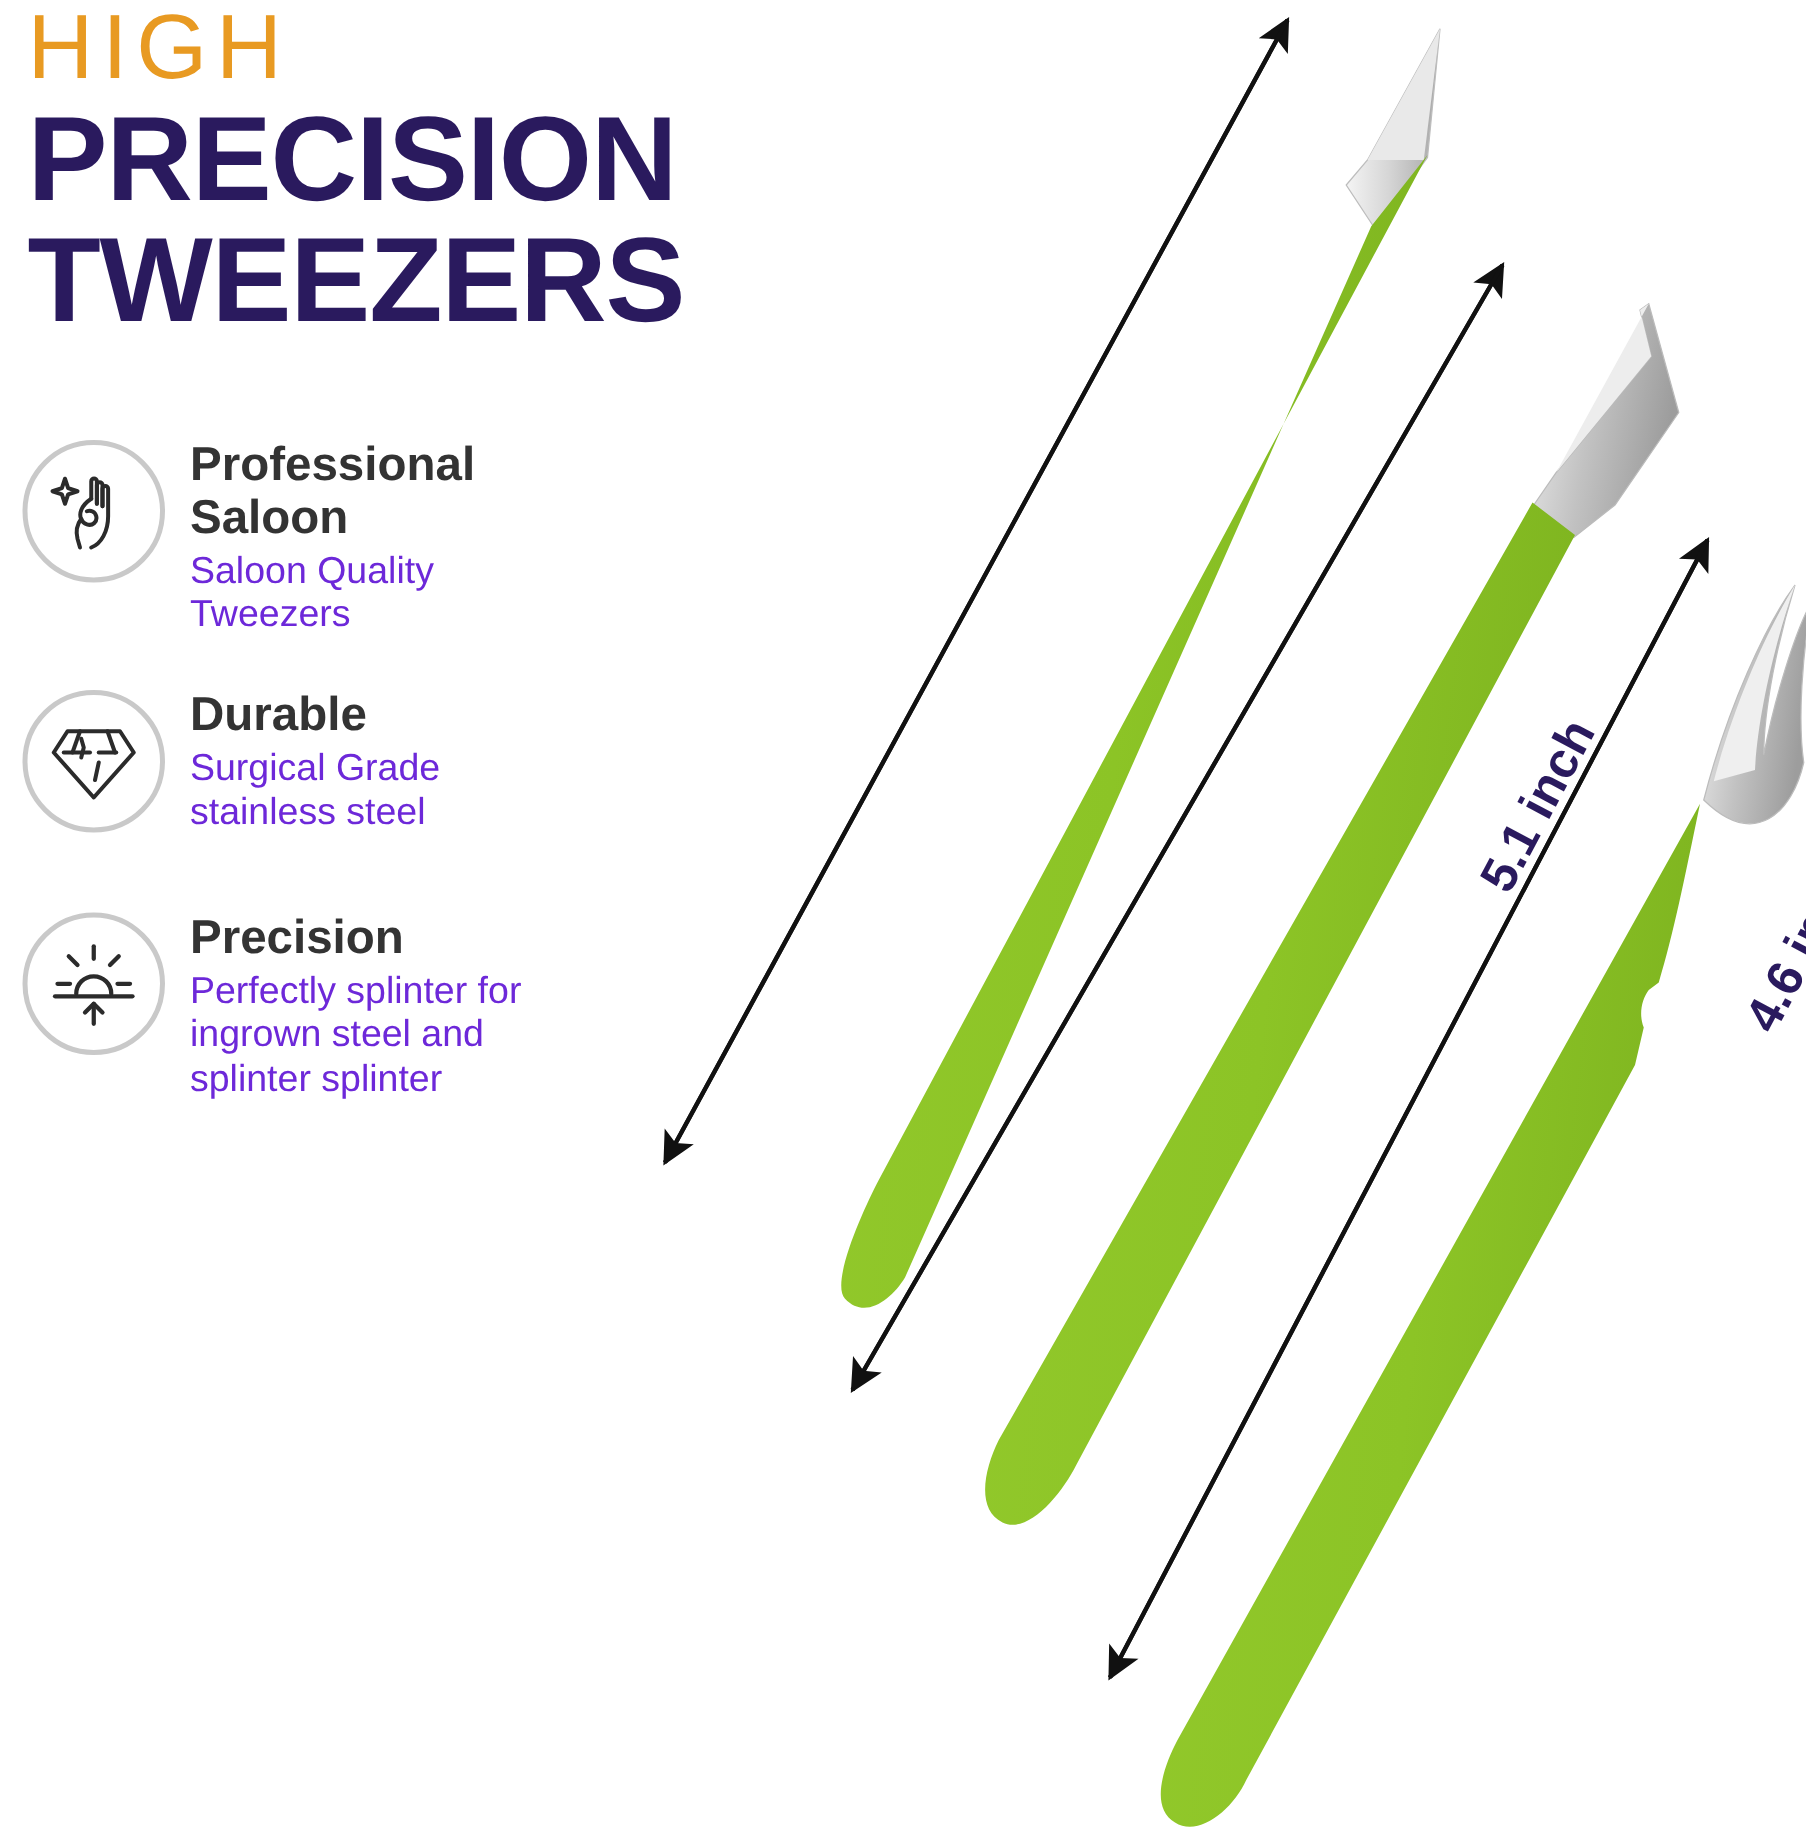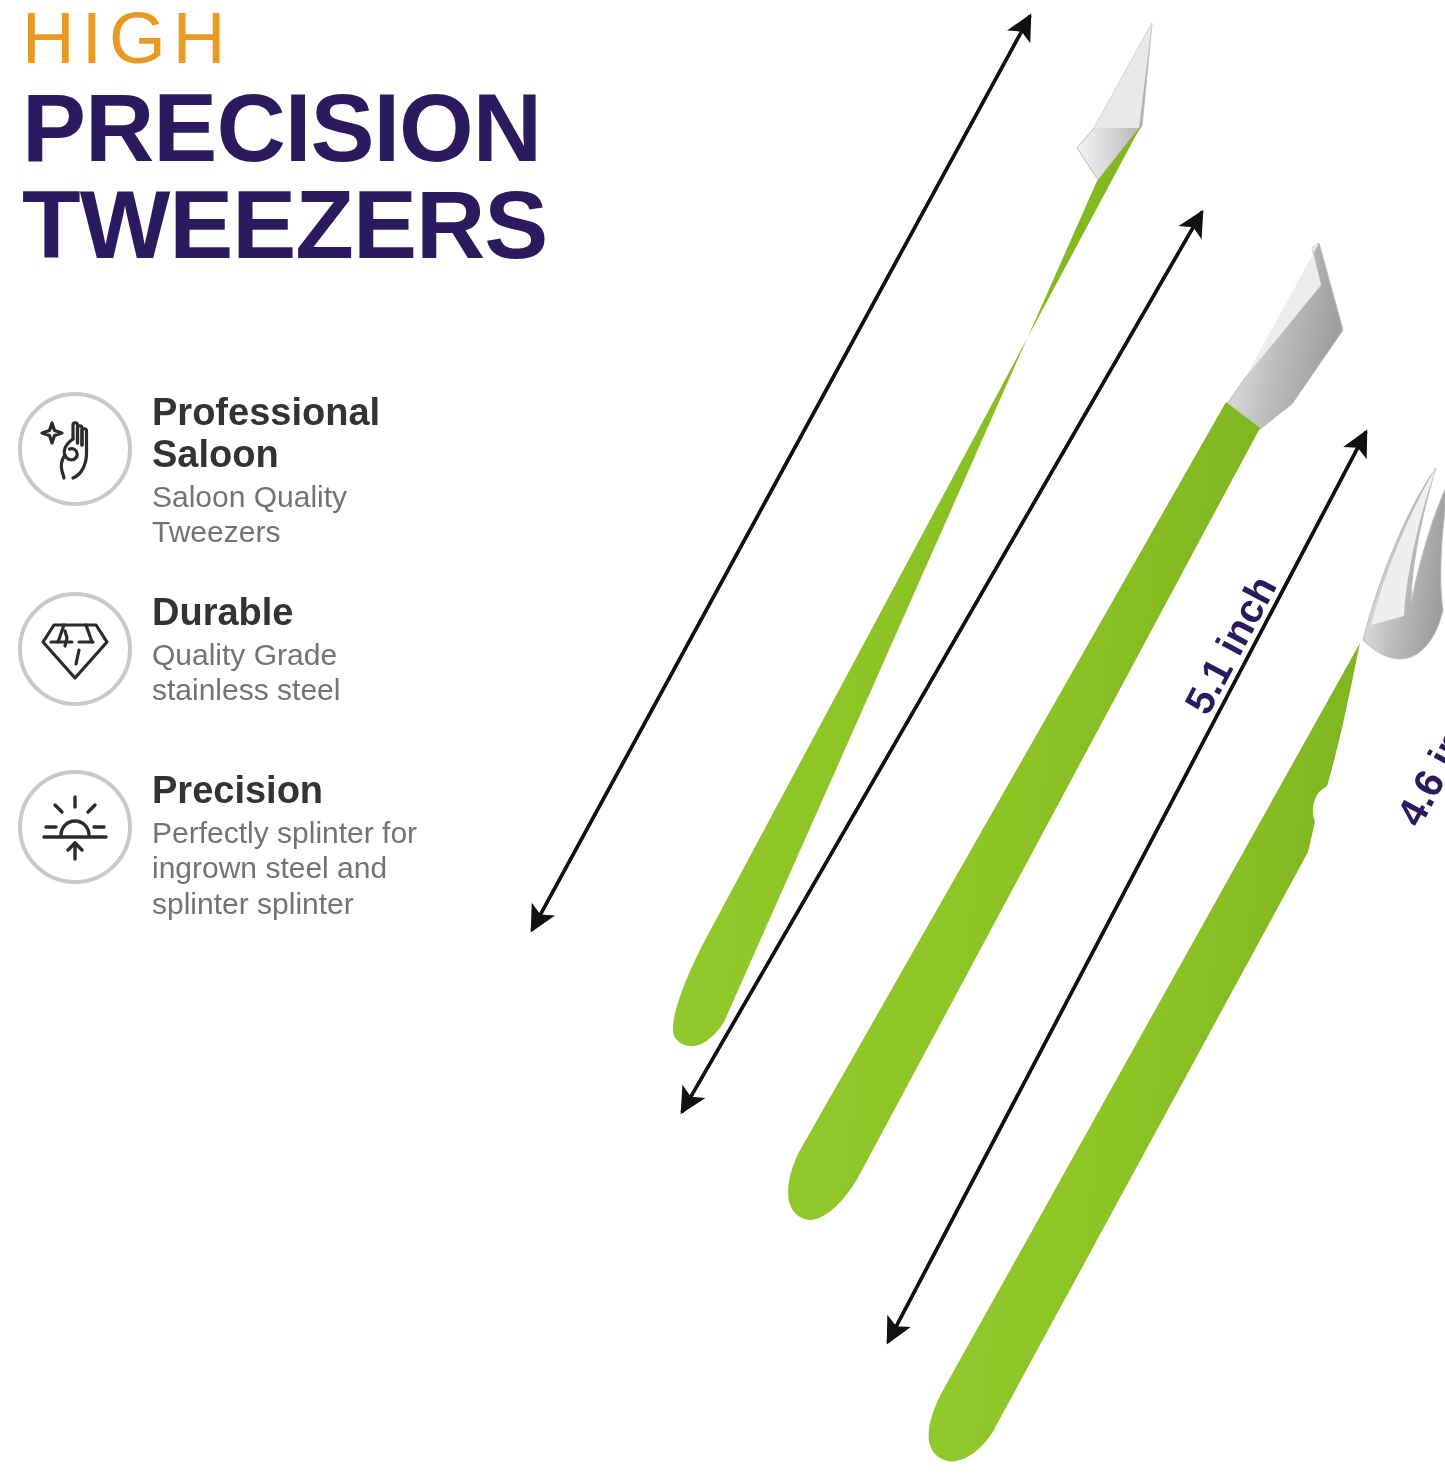--- a/index.html
+++ b/index.html
@@ -27,37 +27,37 @@
   .t-main{
     font-size:96px;line-height:1.02;
     color:#2A1A5E;
     font-weight:bold;
     letter-spacing:-1px;
     margin-top:5px;
   }
   .t-main .ln{display:block;}
 
   
-  .features{position:absolute;left:12px;top:350px;width:640px;margin-top:40px;}
+  .features{position:absolute;left:12px;top:350px;width:640px;}
   .feature{position:relative;display:block;margin-bottom:28px;}
   .f-icon{
     position:absolute;left:6px;top:2px;
     width:114px;height:114px;border-radius:50%;
     border:4px solid #c9c9c9;
     box-sizing:border-box;
     display:flex;align-items:center;justify-content:center;
   }
   .f-text{margin-left:140px;padding-top:2px;}
   .f-title{
     font-size:38px;line-height:1.1;
     font-weight:bold;color:#333333;
   }
   .f-desc{
     font-size:30px;line-height:1.18;
-    color:#737373;font-weight:normal;
+    color:#6d28d9;font-weight:normal;
     margin-top:3px;
   }
 
   
   .product-area{position:absolute;left:470px;top:0;width:975px;height:1476px;}
   .product-svg{position:absolute;left:0;top:0;}
 
   .dim-label{
     position:absolute;
     color:#2A1A5E;
@@ -118,21 +118,21 @@
             <path d="M50 15 L56 32"></path>
             <path d="M15 32 L36 32"></path>
             <path d="M43 32 L57 32"></path>
             <path d="M29 21 L31 28 L29 36"></path>
             <path d="M43 40 L40 54"></path>
           </svg>
         </div>
         <div class="f-text">
           <div class="f-title">Durable</div>
           <div class="f-desc">
-            <span>Quality Grade</span><br>
+            <span>Surgical Grade</span><br>
             <span>stainless steel</span>
           </div>
         </div>
       </div>
 
       <div class="feature" style="min-height:180px;">
         <div class="f-icon">
           <svg width="80" height="80" viewBox="0 0 80 80" fill="none" stroke="#2b2b2b" stroke-width="3.4" stroke-linecap="round" stroke-linejoin="round">
             <path d="M40 10 L40 20"></path>
             <path d="M20 18 L27 25"></path>

